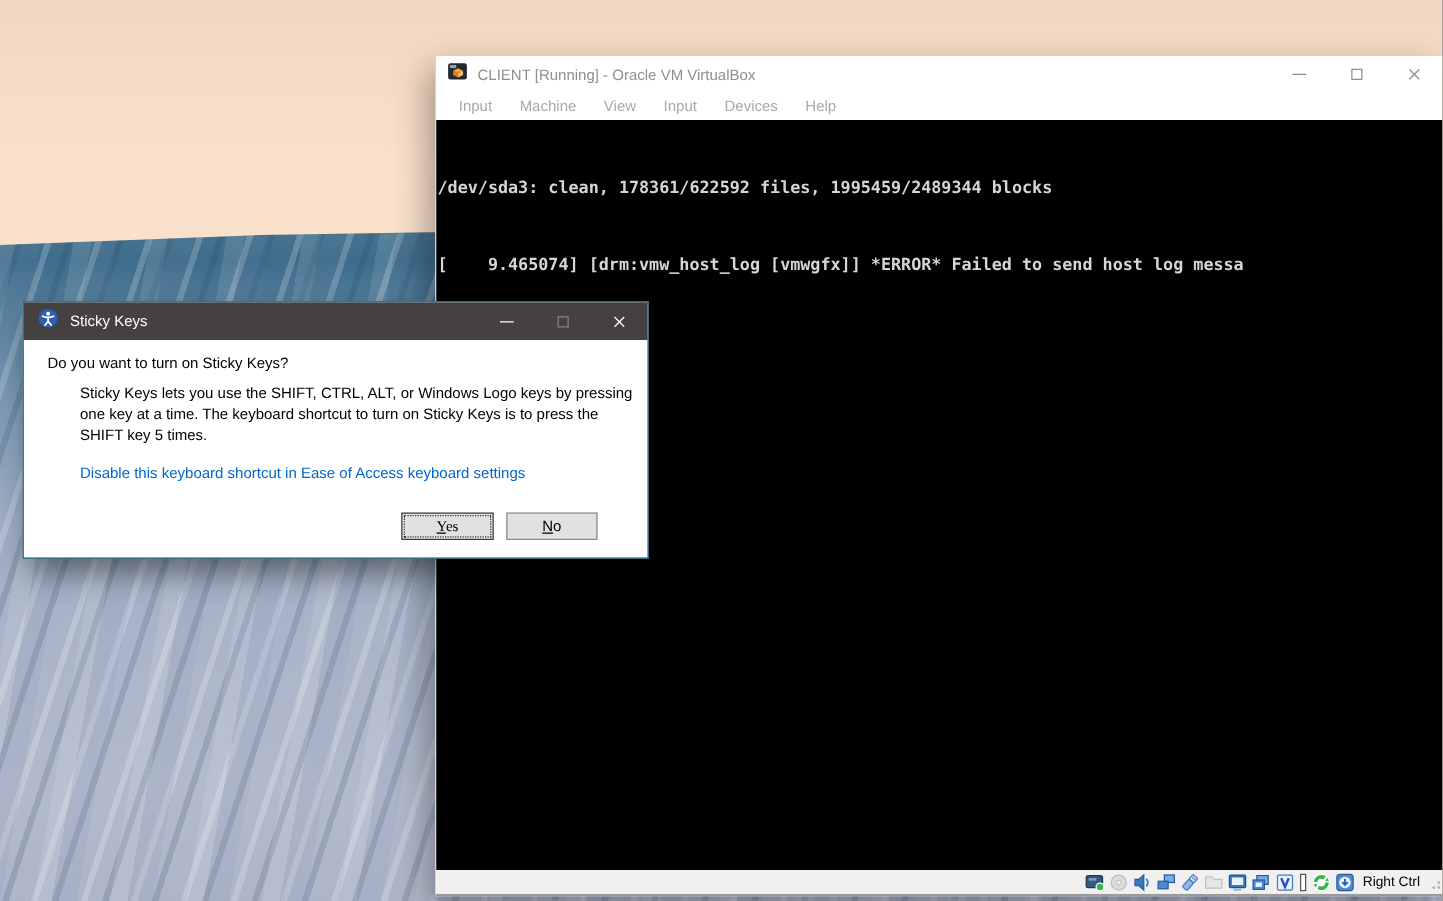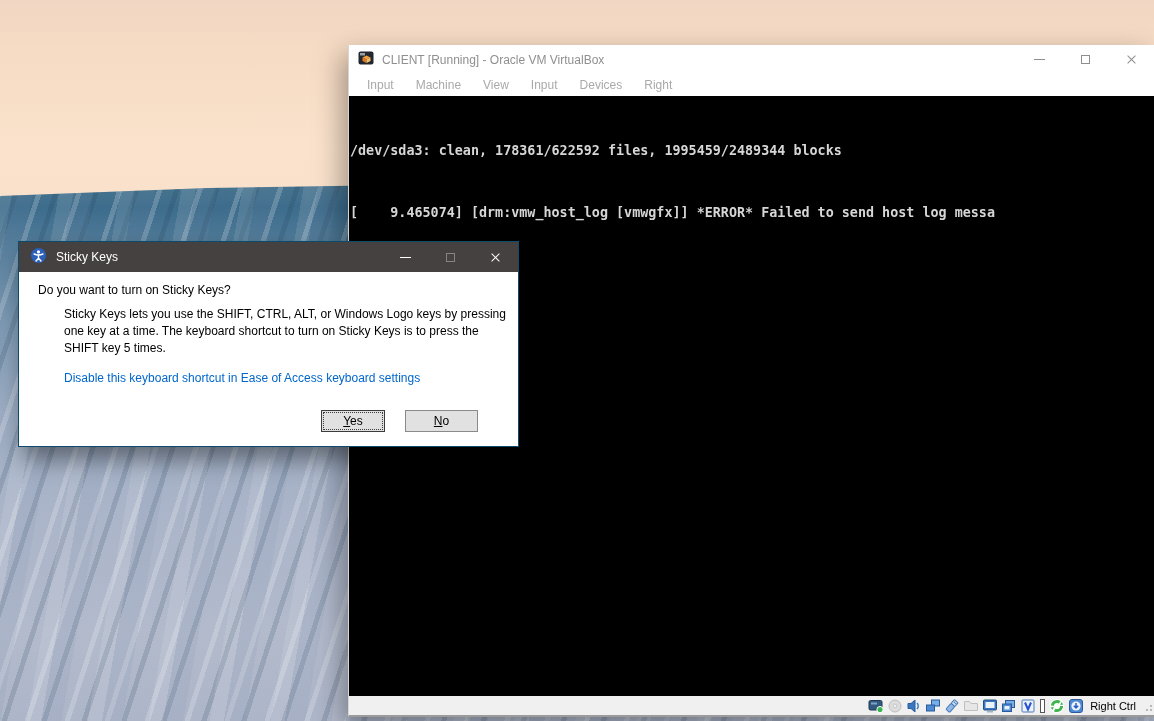--- a/index.html
+++ b/index.html
@@ -54,21 +54,21 @@
   .dlg-ctls { margin-left:auto; display:flex; height:100%; }
   .dlg-ctls .ctl { width:45px; color:#fff; }
   .dlg-ctls .ctl.disabled { color:#87837f; }
   .dlg-question { position:absolute; left:19px; top:41px; font-size:12px; color:#000; }
   .dlg-desc { position:absolute; left:45px; top:64px; width:446px; font-size:12px; line-height:17px; color:#000; }
   .dlg-link { position:absolute; left:45px; top:129px; font-size:12px; color:#0066cc; text-decoration:none; cursor:pointer; }
   .dlg-btn { position:absolute; top:168px; height:22px; background:#e1e1e1; border:1px solid #8a8a8a;
     font-family:"Liberation Sans",sans-serif; font-size:12px; color:#000; display:flex; align-items:center; justify-content:center; }
   .dlg-btn .ak { display:block; }
   .dlg-btn .ak::first-letter { text-decoration:underline; }
-  .btn-yes { left:302px; width:64px; border-color:#3c3c3c; outline:1px dotted #3c3c3c; outline-offset:-3px; }
+  .btn-yes { left:302px; width:74px; border-color:#3c3c3c; outline:1px dotted #3c3c3c; outline-offset:-3px;font-family:Liberation Serif, serif; }
   .btn-no  { left:386px; width:73px; }
 </style>
 </head>
 <body>
 
 <div class="desktop">
   <div class="wp-sky"></div>
   <div class="wp-sea"></div>
 
   <div class="vbox">
@@ -95,21 +95,21 @@
           </div>
       </div>
     </div>
 
     <div class="vb-menubar">
       <span class="vb-menu-item">Input</span>
       <span class="vb-menu-item">Machine</span>
       <span class="vb-menu-item">View</span>
       <span class="vb-menu-item">Input</span>
       <span class="vb-menu-item">Devices</span>
-      <span class="vb-menu-item">Right</span>
+      <span class="vb-menu-item">Help</span>
     </div>
 
     <div class="vb-terminal">
       <div class="term-line">/dev/sda3: clean, 178361/622592 files, 1995459/2489344 blocks</div>
       <div class="term-line">[    9.465074] [drm:vmw_host_log [vmwgfx]] *ERROR* Failed to send host log messa</div>
       <div class="term-line">ge.</div>
     </div>
 
     <div class="vb-statusbar">
       <span class="sb-icon">

